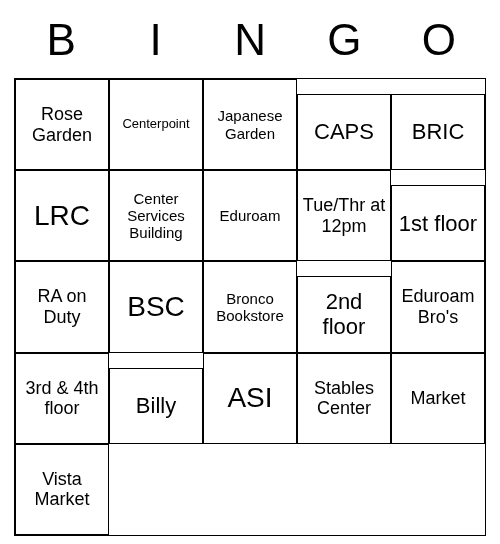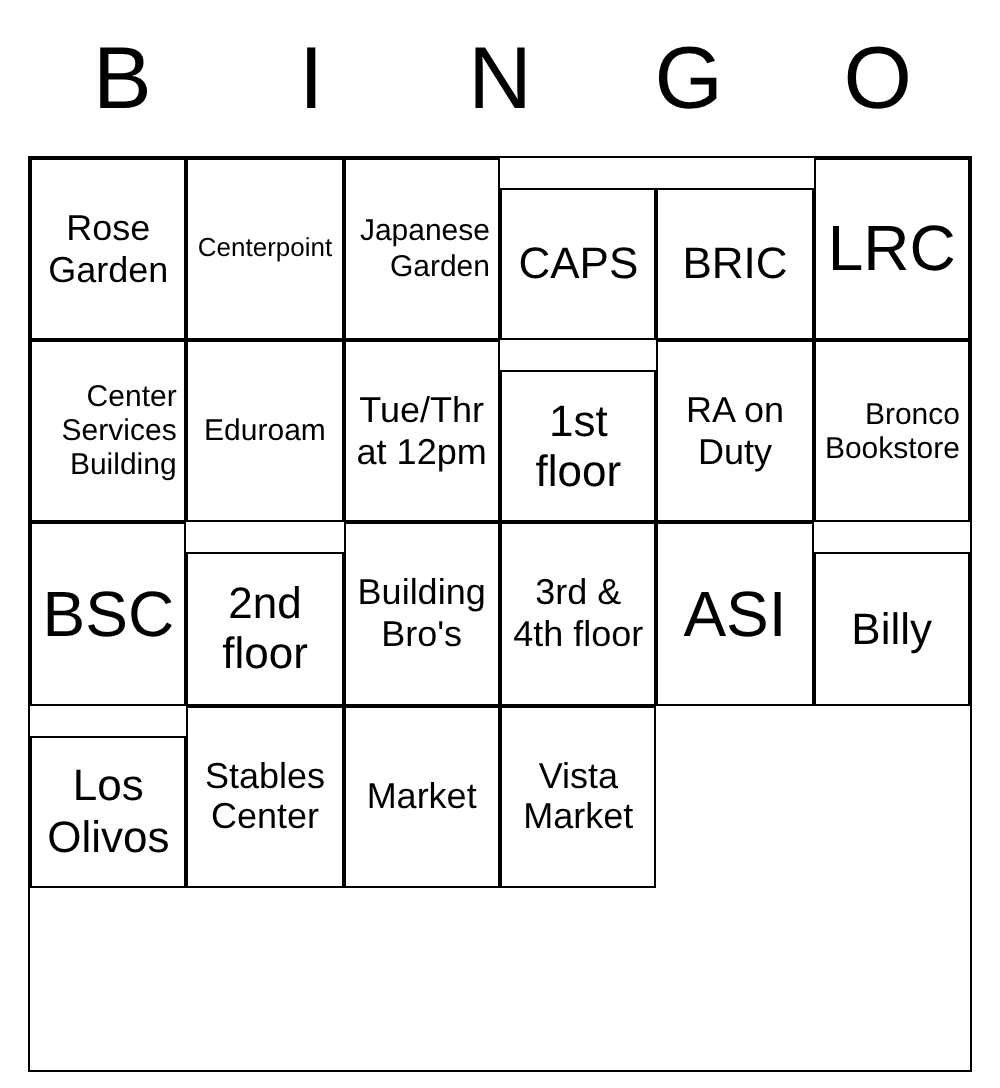--- a/index.html
+++ b/index.html
@@ -21,40 +21,40 @@
     }
     .header-letter {
       font-size: 44px;
       font-weight: 400;
       color: #000;
       flex: 1;
       text-align: center;
     }
     .grid {
       display: grid;
-      grid-template-columns: repeat(6, 1fr);
+      grid-template-columns: repeat(5, 1fr);
       grid-template-rows: repeat(5, 1fr);
       flex: 1;
       border: 1px solid #000;
     }
     .cell {
       border: 1px solid #000;
       display: flex;
       align-items: center;
       justify-content: center;
       text-align: center;
       padding: 4px;
       line-height: 1.15;
       color: #000;
     }
     .fs-xs { font-size: 13px; }
-    .fs-sm { font-size: 15px; text-align: right; }
+    .fs-sm { font-size: 15px; }
     .fs-md { font-size: 18px; }
     .fs-lg { font-size: 22px; margin-top: 15px; }
-    .fs-xl { font-size: 32px; }
+    .fs-xl { font-size: 28px; }
   </style>
 </head>
 <body>
 
 <div class="header-row">
   <div class="header-letter">B</div>
   <div class="header-letter">I</div>
   <div class="header-letter">N</div>
   <div class="header-letter">G</div>
   <div class="header-letter">O</div>
@@ -67,26 +67,25 @@
   <div class="cell fs-lg">CAPS</div>
 
   <div class="cell fs-lg">BRIC</div>
   <div class="cell fs-xl">LRC</div>
   <div class="cell fs-sm">Center Services Building</div>
   <div class="cell fs-sm">Eduroam</div>
   <div class="cell fs-md">Tue/Thr at 12pm</div>
 
   <div class="cell fs-lg">1st floor</div>
   <div class="cell fs-md">RA on Duty</div>
+  <div class="cell fs-xl">BSC</div>
   <div class="cell fs-sm">Bronco Bookstore</div>
-  <div class="cell fs-xl">BSC</div>
 
   <div class="cell fs-lg">2nd floor</div>
-  <div class="cell fs-md">Building Bro's</div>
+  <div class="cell fs-md">Eduroam Bro's</div>
   <div class="cell fs-md">3rd &amp; 4th floor</div>
+  <div class="cell fs-lg">Billy</div>
   <div class="cell fs-xl">ASI</div>
-  <div class="cell fs-lg">Billy</div>
 
-  <div class="cell fs-lg">Los Olivos</div>
   <div class="cell fs-md">Stables Center</div>
   <div class="cell fs-md">Market</div>
   <div class="cell fs-md">Vista Market</div>
 </div>
 
 </body></html>

